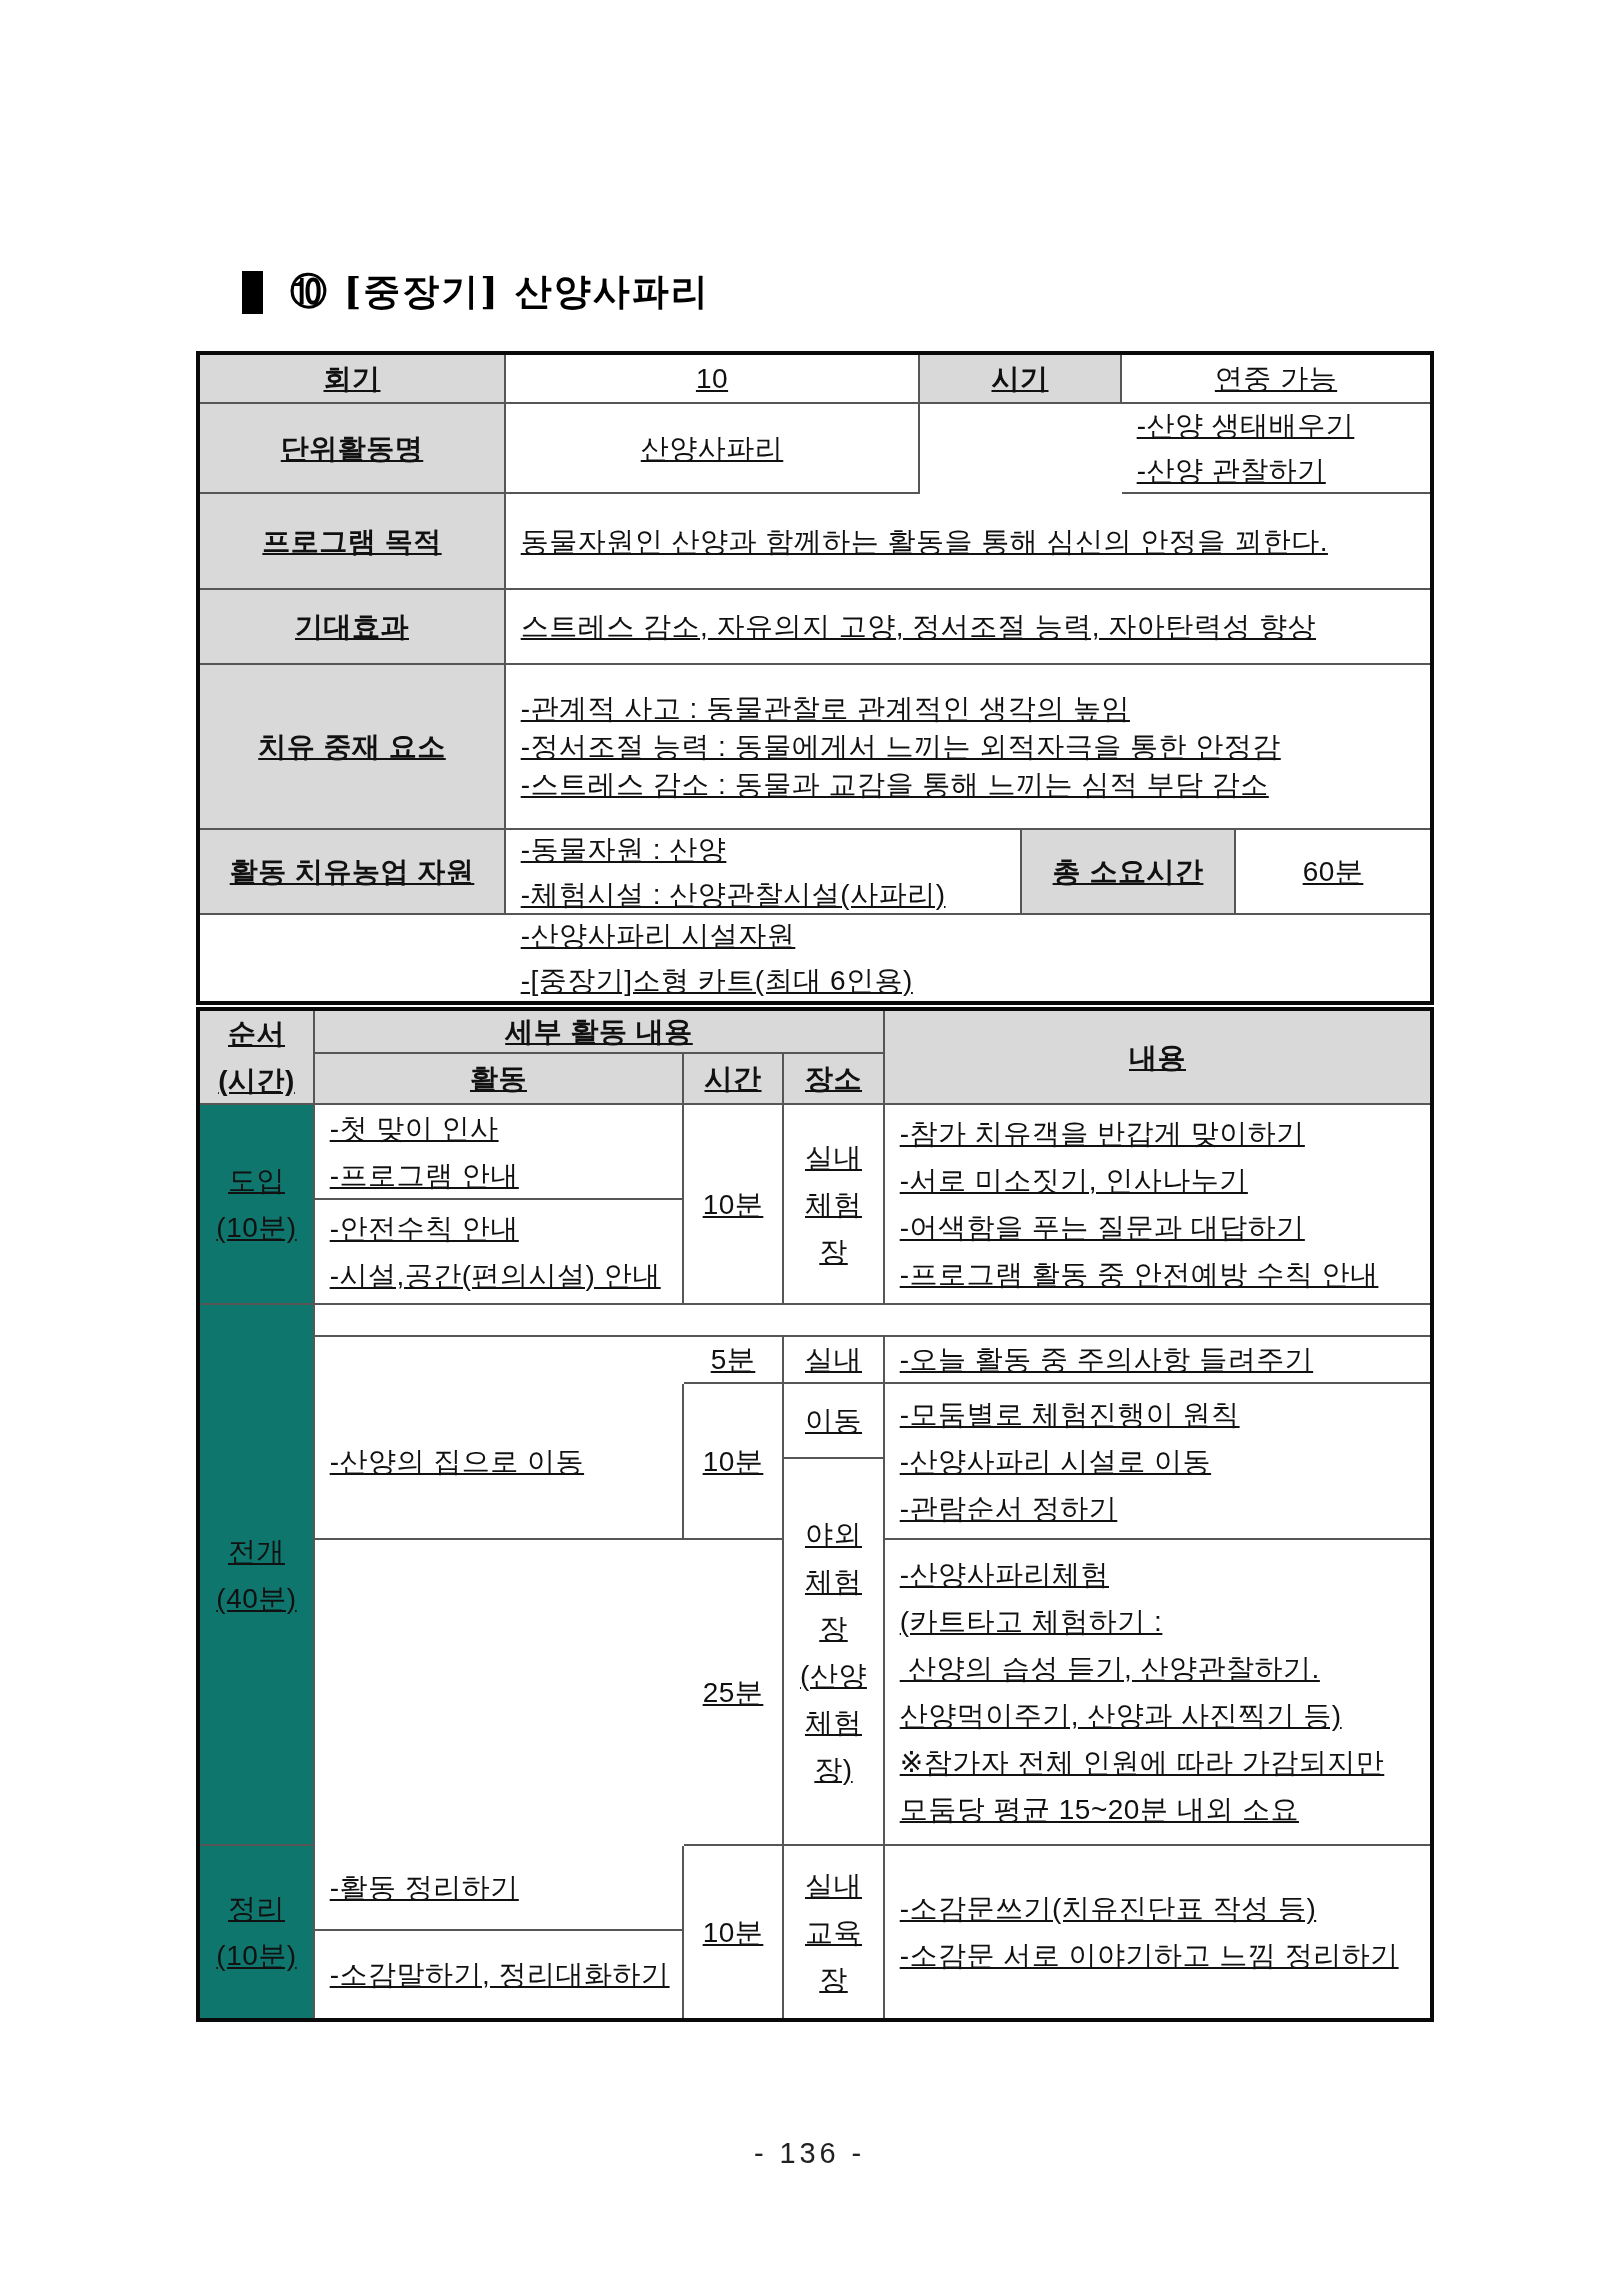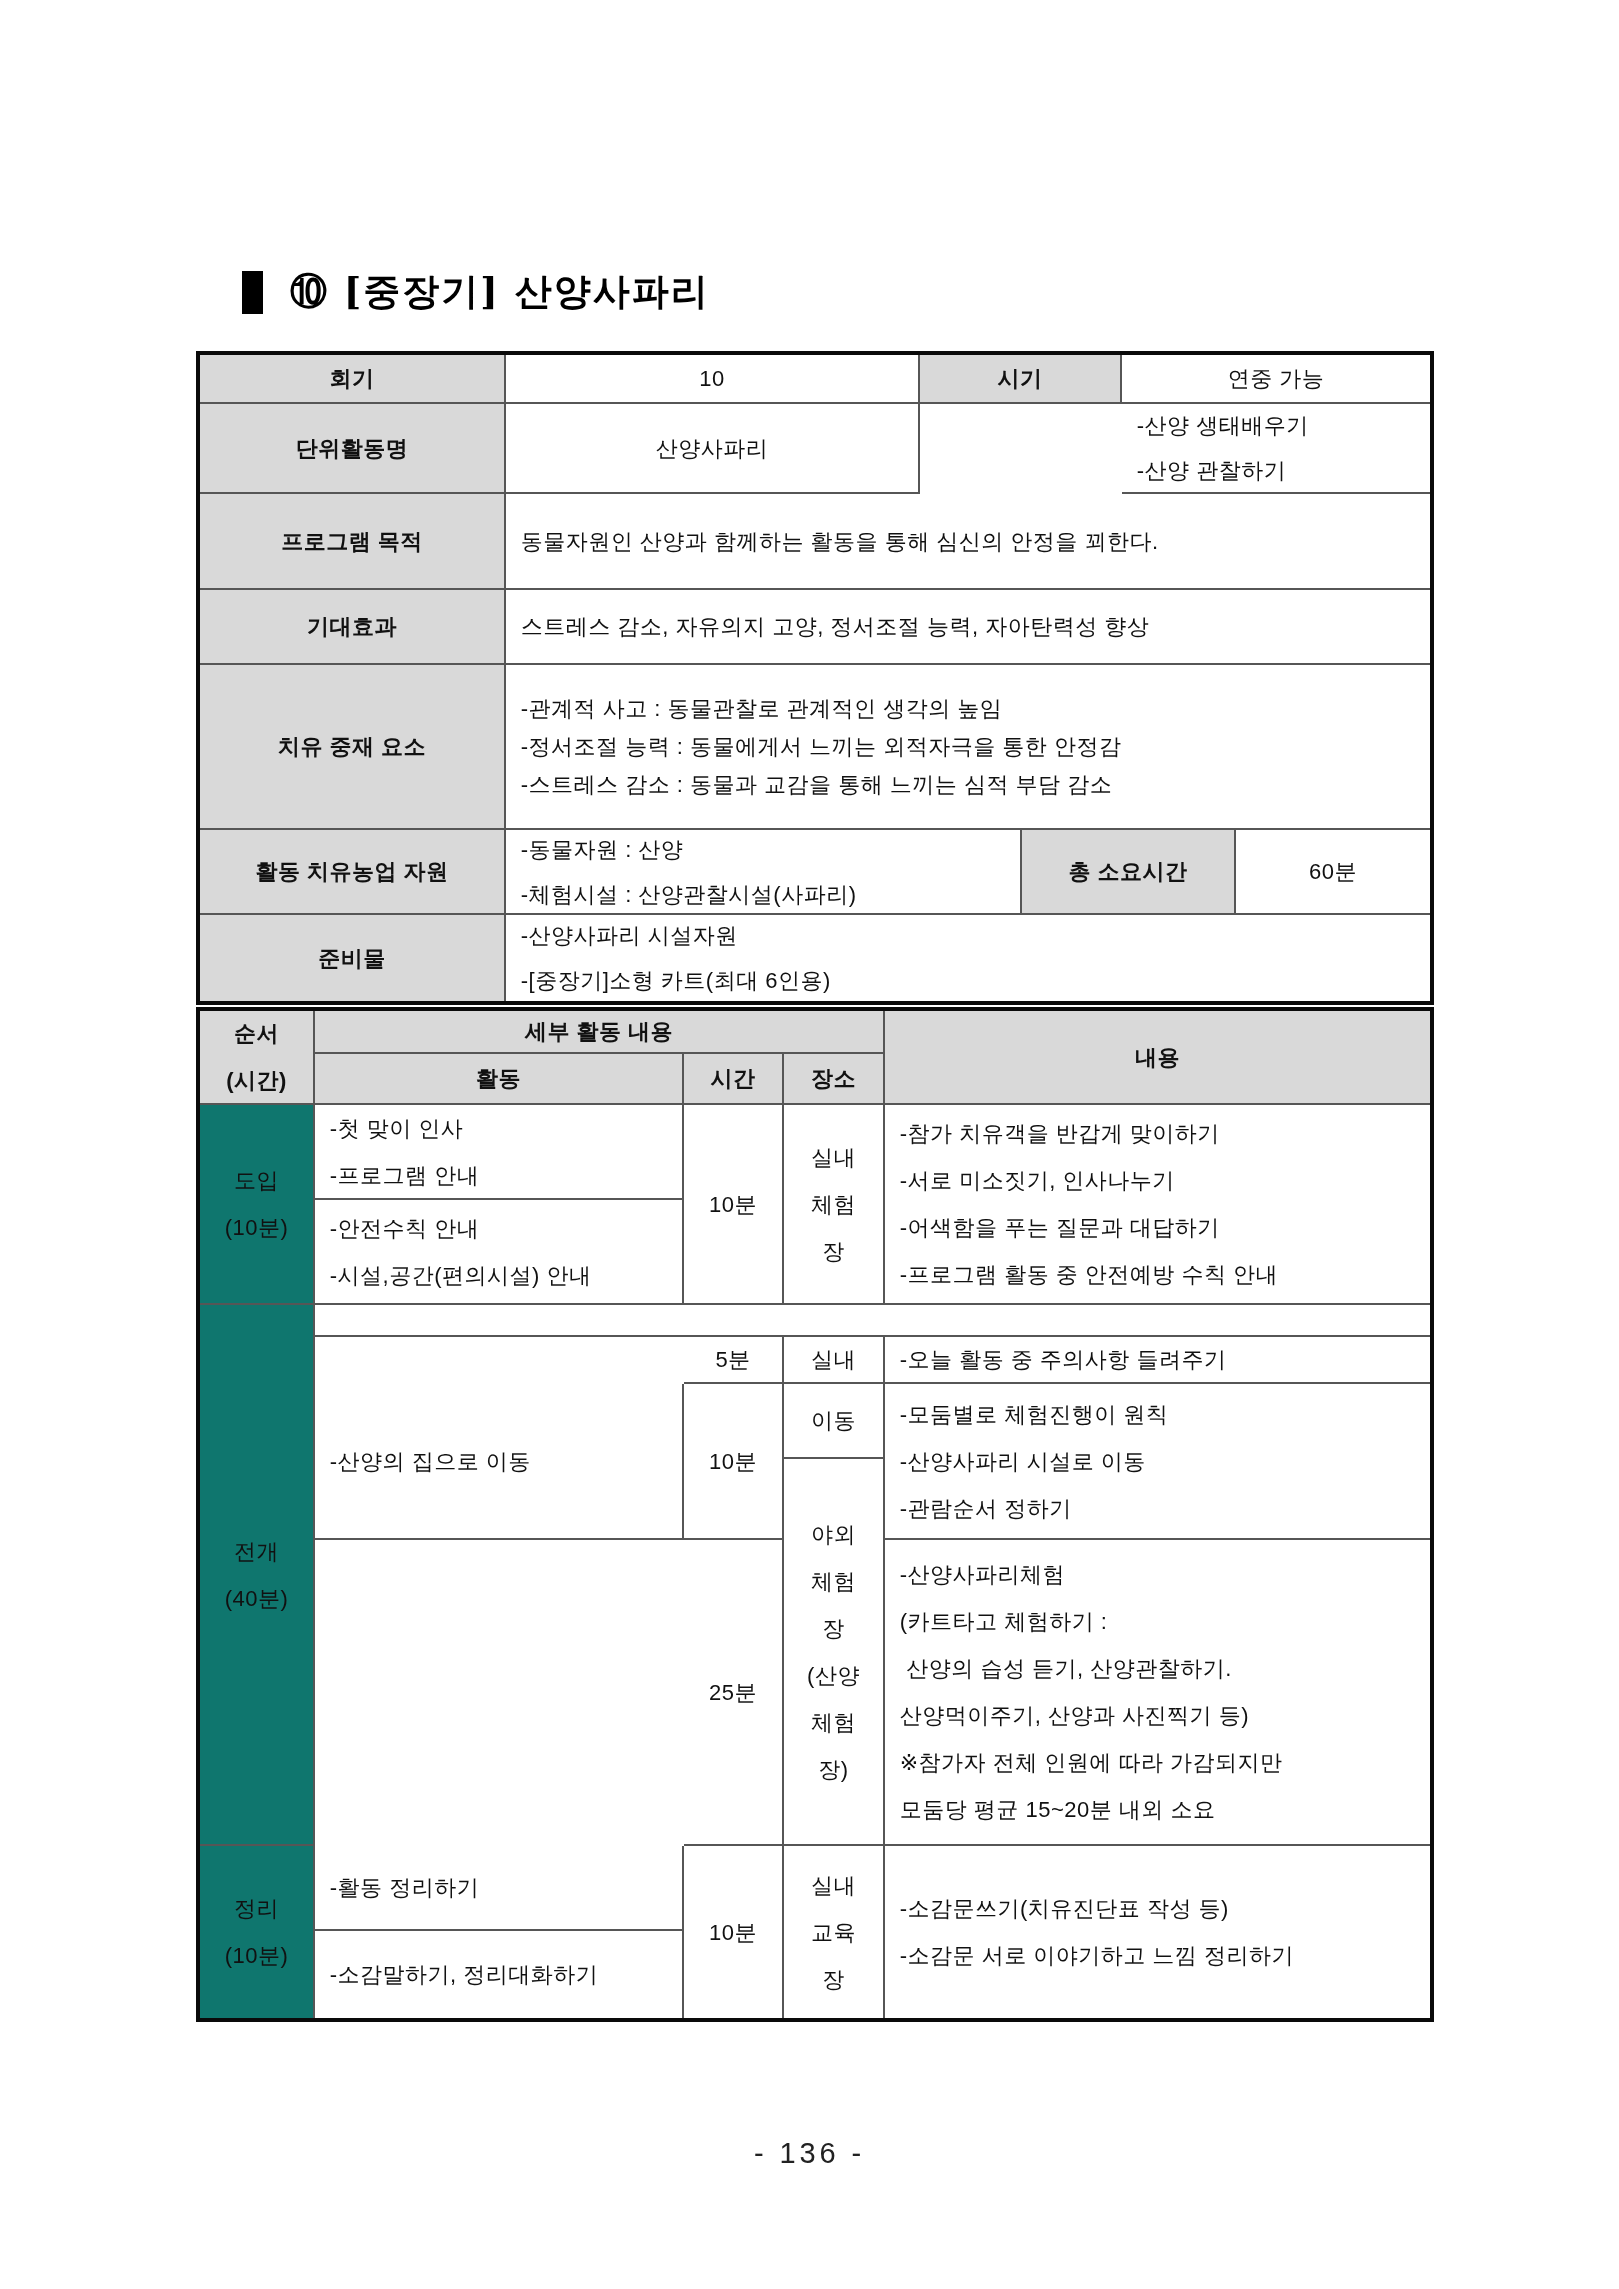--- a/index.html
+++ b/index.html
@@ -15,22 +15,23 @@
     position:absolute;left:242px;top:267px;
     display:flex;align-items:center;gap:27.4px;
     font-family:"DejaVu Serif","Liberation Serif",serif;
     font-size:37px;font-weight:600;letter-spacing:2px;color:#000;
   }
   .title-marker{width:20.6px;height:43px;background:#000;display:inline-block;}
   
   .c{
     display:flex;align-items:center;justify-content:center;
     text-align:center;white-space:pre-wrap;
-    font-size:22px;line-height:45px;letter-spacing:0.5px;
+    font-size:28px;line-height:45px;letter-spacing:0.5px;
     overflow:hidden;
+    text-decoration:underline;
   }
   .left{justify-content:flex-start;text-align:left;padding-left:14.7px;padding-right:7.8px;}
   .br{border-right:2px solid #565656;}
   .bb{border-bottom:2px solid #565656;}
   .hd{background:#d9d9d9;font-weight:bold;}
   .lt{background:#0f766e;}
   .lh54{line-height:38px;}
   
   .t1{
     position:absolute;left:196px;top:351px;
@@ -88,21 +89,20 @@
     <div class="c bb left lh54" style="grid-area:5/2/6/7">-관계적 사고 : 동물관찰로 관계적인 생각의 높임
 -정서조절 능력 : 동물에게서 느끼는 외적자극을 통한 안정감
 -스트레스 감소 : 동물과 교감을 통해 느끼는 심적 부담 감소</div>
 
     <div class="c br bb hd" style="grid-area:6/1/7/2">활동 치유농업 자원</div>
     <div class="c br bb left" style="grid-area:6/2/7/4">-동물자원 : 산양
 -체험시설 : 산양관찰시설(사파리)</div>
     <div class="c br bb hd" style="grid-area:6/4/7/6">총 소요시간</div>
     <div class="c bb" style="grid-area:6/6/7/7">60분</div>
 
-    <div class="c br hd" style="grid-area:7/1/8/2">준비물</div>
     <div class="c left" style="grid-area:7/2/8/7">-산양사파리 시설자원
 -[중장기]소형 카트(최대 6인용)</div>
   </div>
 
   <div class="t2">
 
     <div class="c br bb hd" style="grid-area:1/1/3/2">순서
 (시간)</div>
     <div class="c br bb hd" style="grid-area:1/2/2/5">세부 활동 내용</div>
     <div class="c bb hd" style="grid-area:1/5/3/6">내용</div>

